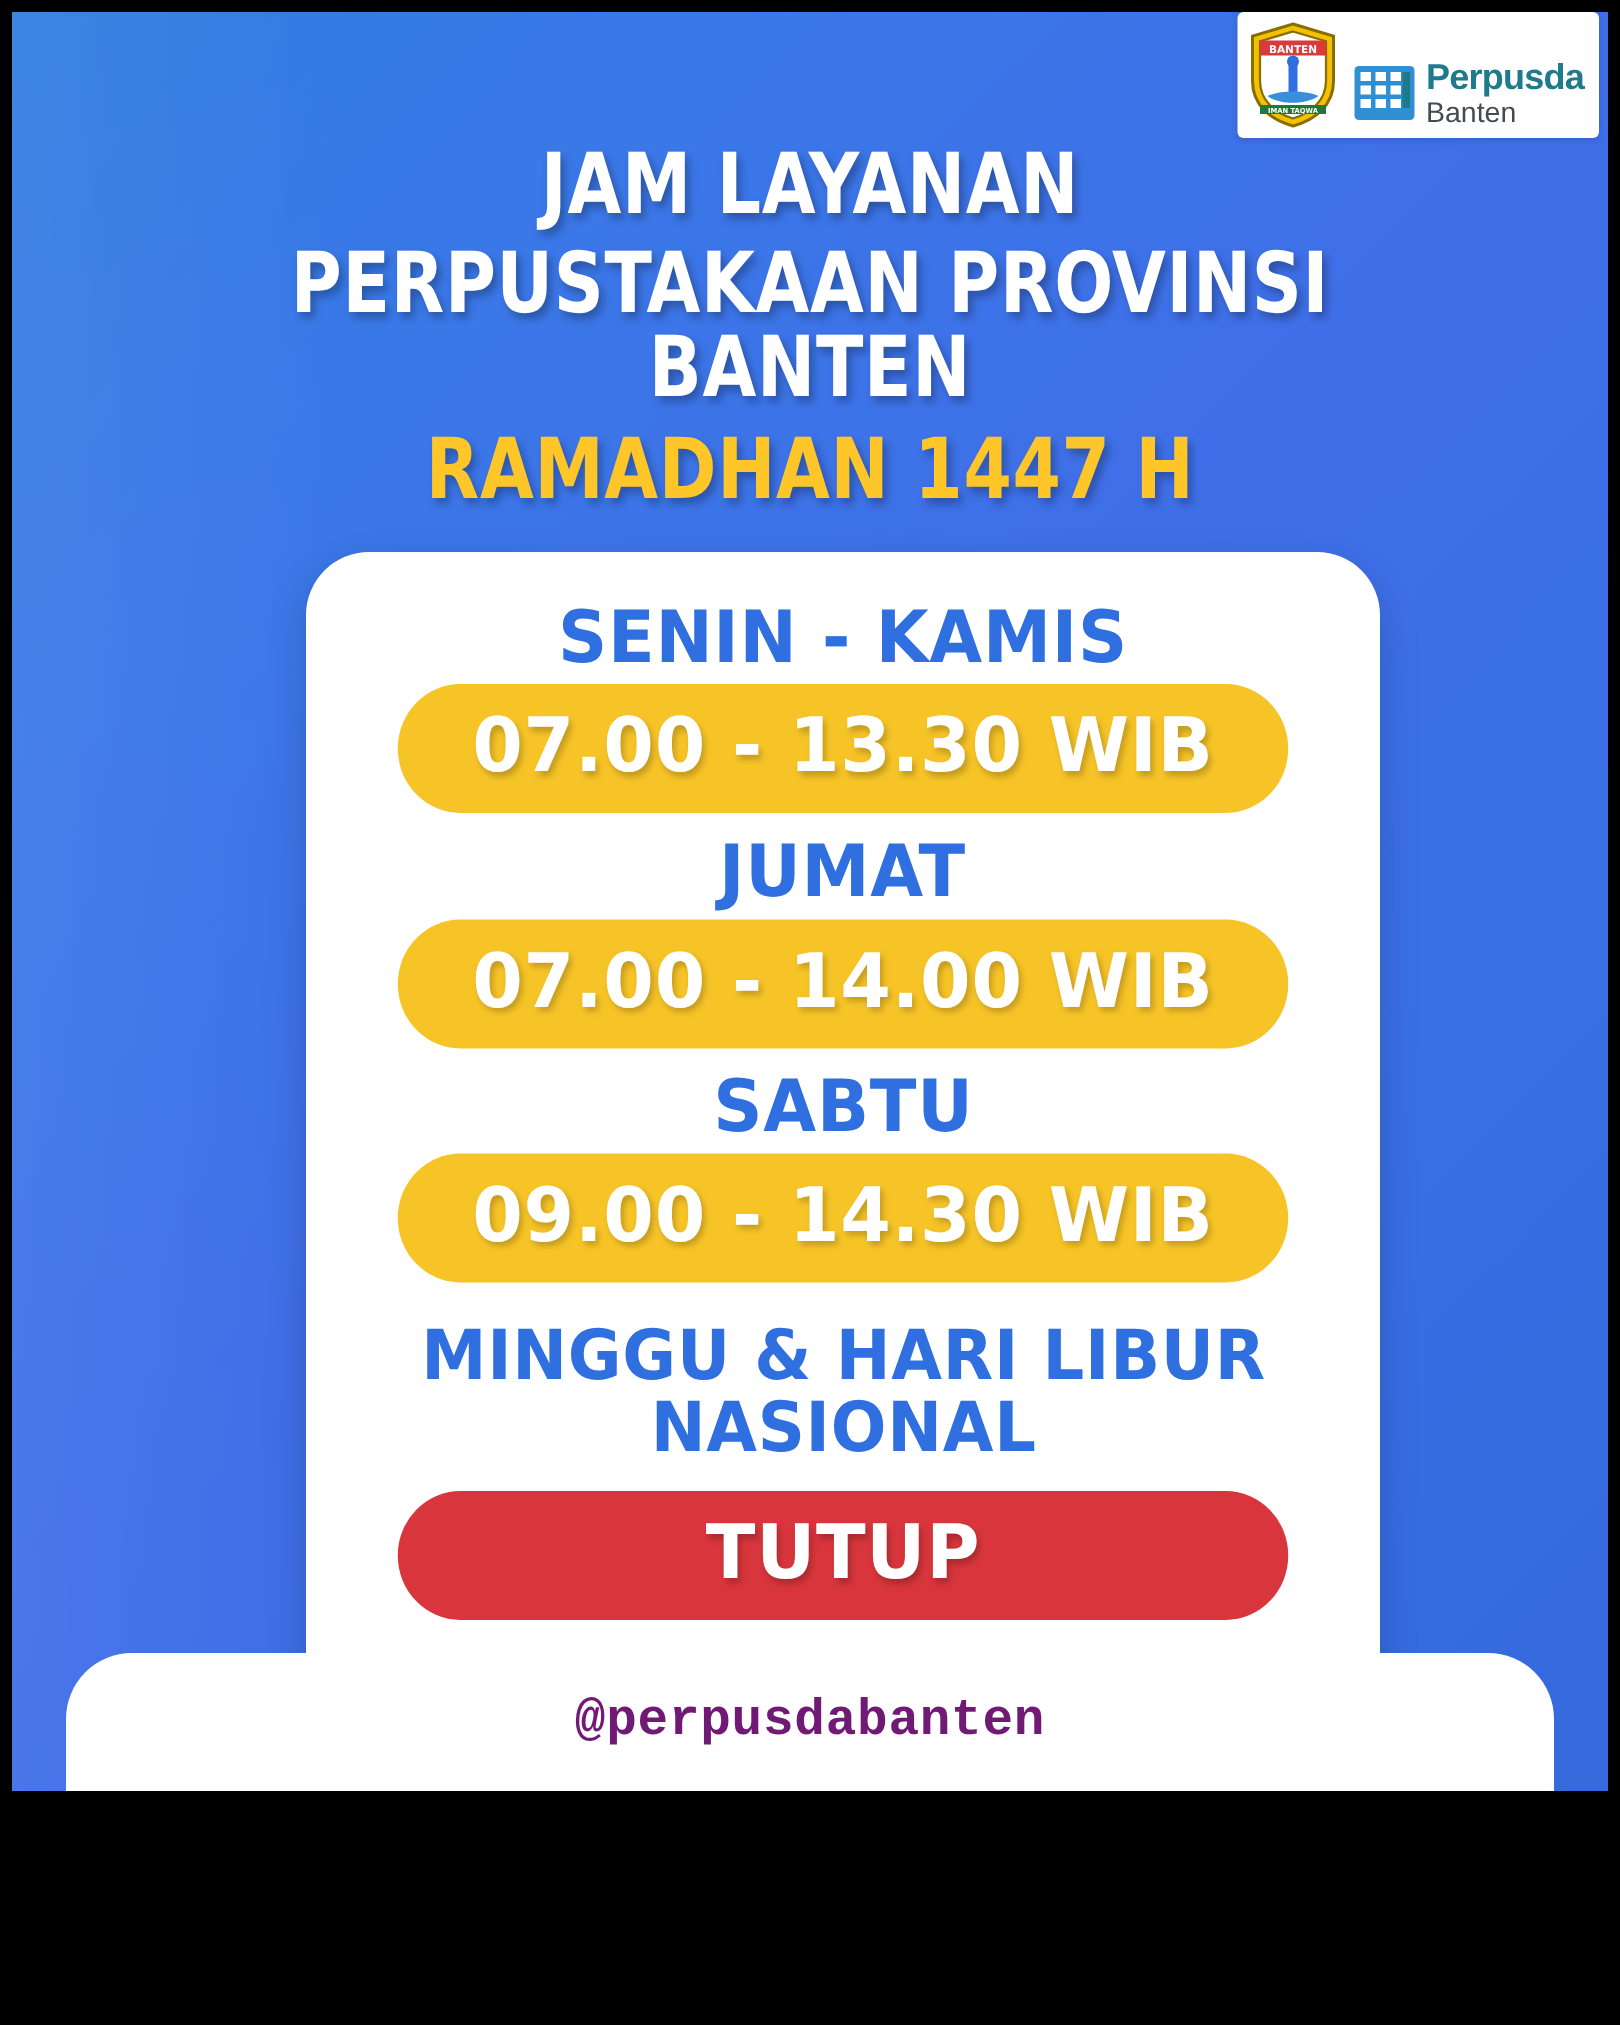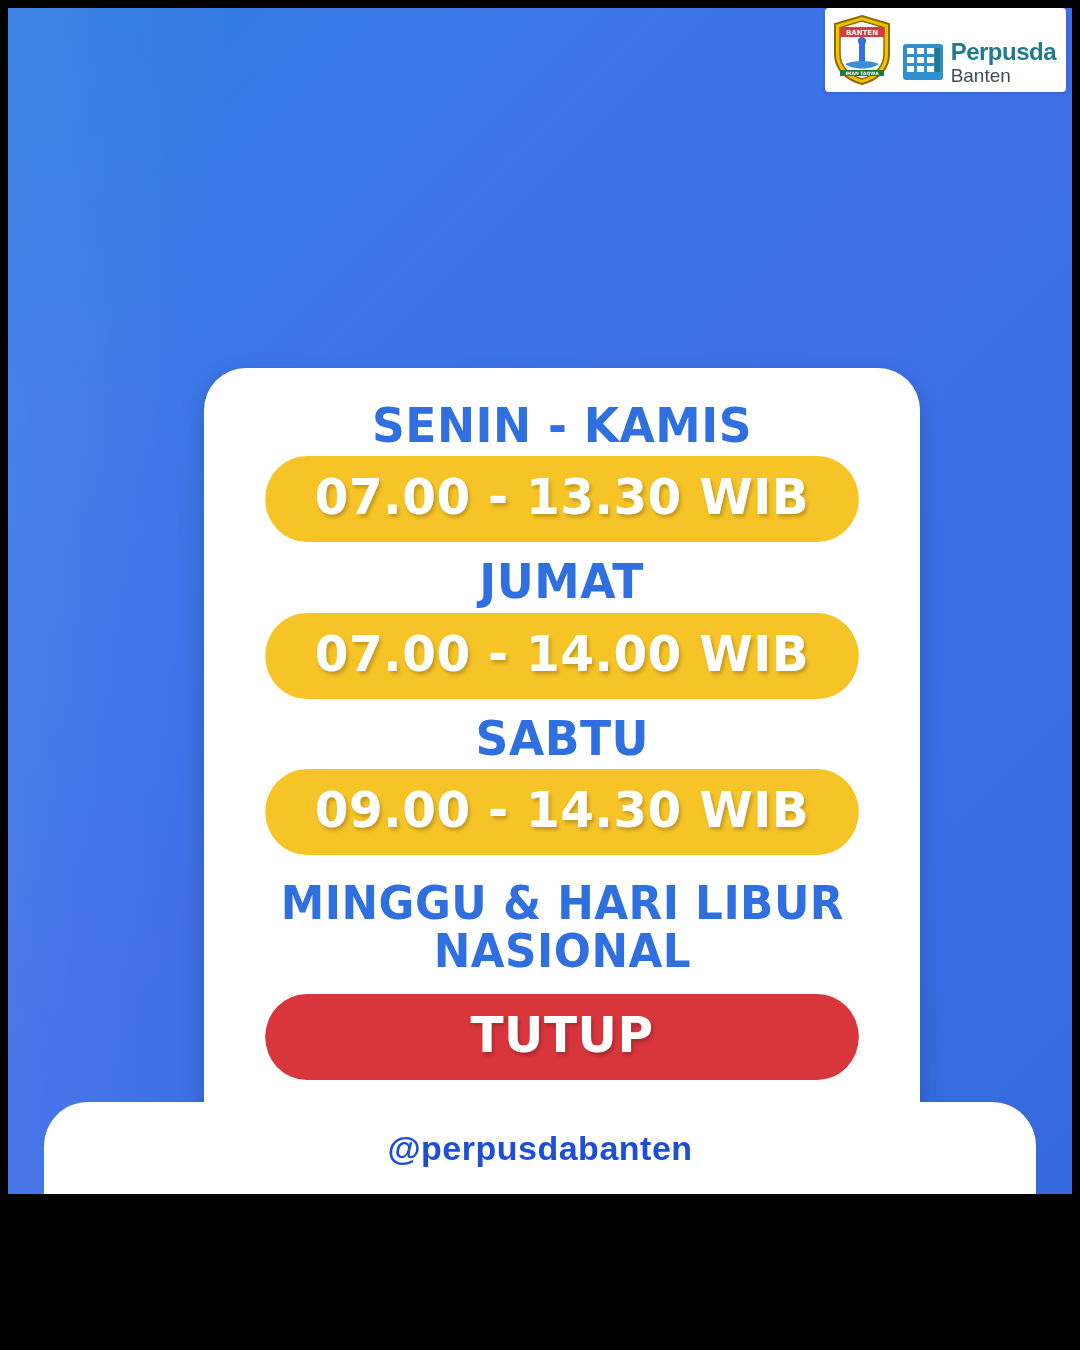--- a/index.html
+++ b/index.html
@@ -183,24 +183,24 @@
     bottom: 8px;
     width: 992px;
     height: 92px;
     background: #ffffff;
     border-radius: 44px 44px 0 0;
     display: flex;
     align-items: center;
     justify-content: center;
   }
   .footer-handle {
-    font-family: Liberation Sans, sans-serif;
+    font-family: Liberation Mono, monospace;
     font-size: 34px;
     font-weight: bold;
-    color: #1d4ed8;
+    color: #701a75;
     letter-spacing: 0.5px;
   }
 </style>
 </head>
 <body>
 
 <div class="poster">
 
   <div class="logo-box">
     <div class="logo-crest">
@@ -234,20 +234,25 @@
           <rect x="34" y="8" width="5" height="24" fill="#1f7a8c"></rect>
         </svg>
       </span>
       <span class="pg-text">
         <span class="p1">Perpusda</span>
         <span class="p2">Banten</span>
       </span>
     </div>
   </div>
 
+  <div class="headline">
+    <div class="l1">JAM LAYANAN</div>
+    <div class="l2">PERPUSTAKAAN PROVINSI BANTEN</div>
+    <div class="l3">RAMADHAN 1447 H</div>
+  </div>
 
   <div class="card">
 
     <div class="day-label">SENIN - KAMIS</div>
     <div class="pill hours">07.00 - 13.30 WIB</div>
 
     <div class="day-label">JUMAT</div>
     <div class="pill hours">07.00 - 14.00 WIB</div>
 
     <div class="day-label">SABTU</div>

